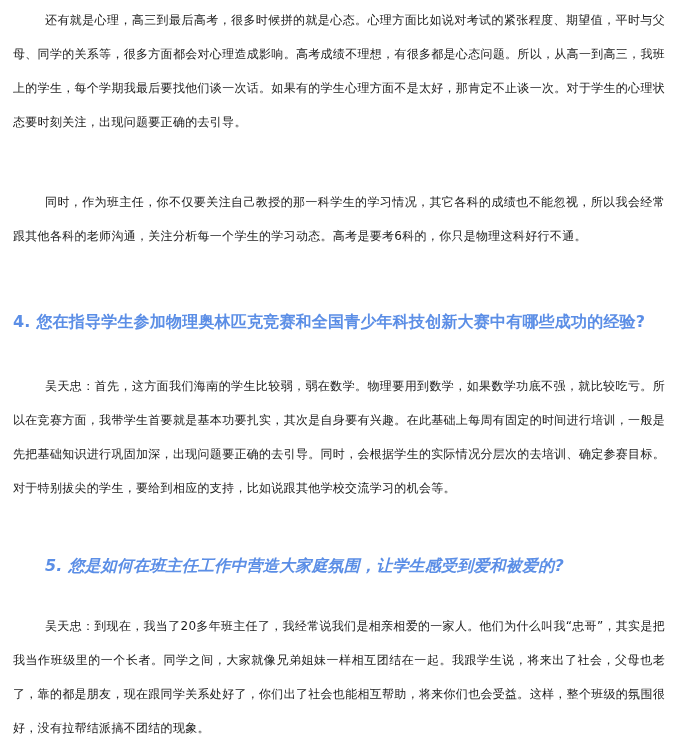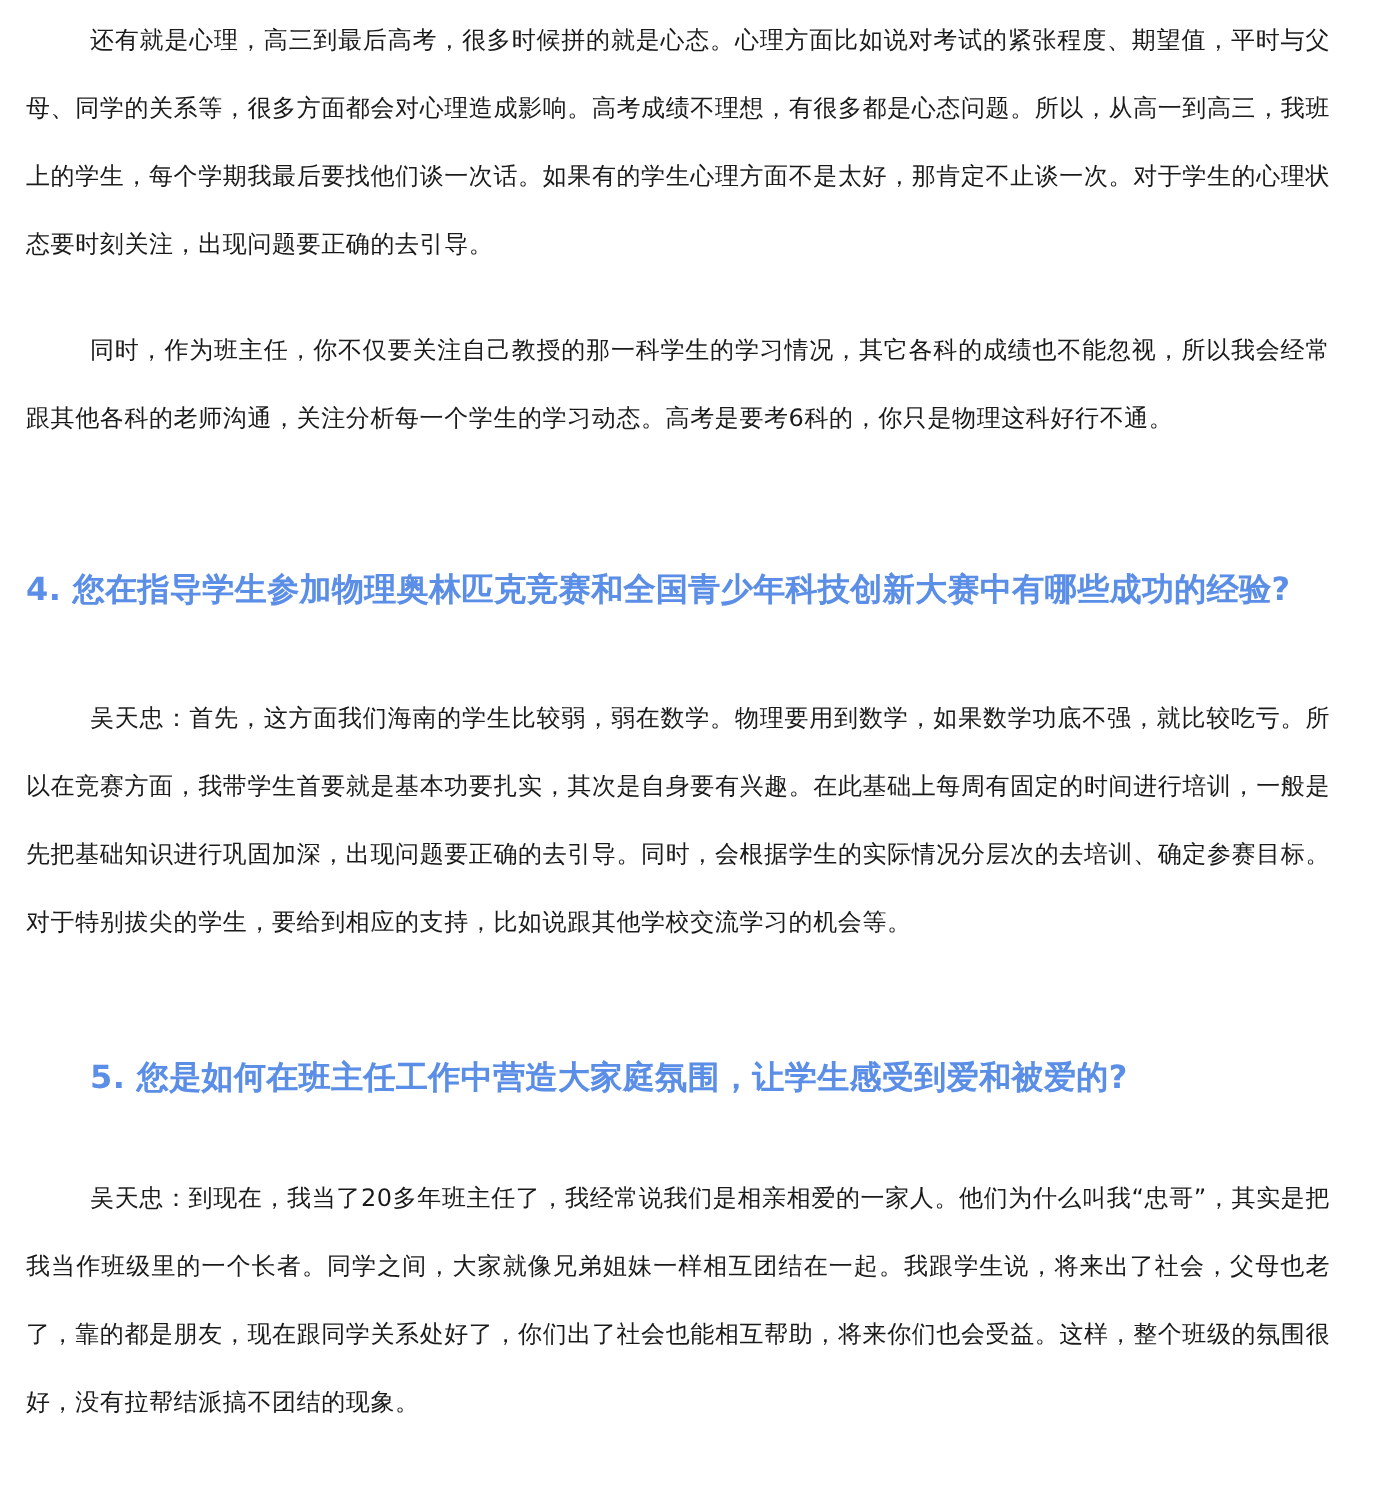--- a/index.html
+++ b/index.html
@@ -18,22 +18,22 @@
     font-weight: bold; color: #5b8ee6; letter-spacing: 0.2px;
   }
   .h.indent { text-indent: 32px; }
 </style>
 </head>
 <body>
 
 <div class="article">
   <p class="para" style="margin-top:3px;">还有就是心理，高三到最后高考，很多时候拼的就是心态。心理方面比如说对考试的紧张程度、期望值，平时与父母、同学的关系等，很多方面都会对心理造成影响。高考成绩不理想，有很多都是心态问题。所以，从高一到高三，我班上的学生，每个学期我最后要找他们谈一次话。如果有的学生心理方面不是太好，那肯定不止谈一次。对于学生的心理状态要时刻关注，出现问题要正确的去引导。</p>
 
-  <p class="para" style="margin-top:19px;">同时，作为班主任，你不仅要关注自己教授的那一科学生的学习情况，其它各科的成绩也不能忽视，所以我会经常跟其他各科的老师沟通，关注分析每一个学生的学习动态。高考是要考6科的，你只是物理这科好行不通。</p>
+  <p class="para" style="margin-top:46px;">同时，作为班主任，你不仅要关注自己教授的那一科学生的学习情况，其它各科的成绩也不能忽视，所以我会经常跟其他各科的老师沟通，关注分析每一个学生的学习动态。高考是要考6科的，你只是物理这科好行不通。</p>
 
   <h3 class="h" style="margin-top:52px;">4. 您在指导学生参加物理奥林匹克竞赛和全国青少年科技创新大赛中有哪些成功的经验?</h3>
 
   <p class="para" style="margin-top:30px;">吴天忠：首先，这方面我们海南的学生比较弱，弱在数学。物理要用到数学，如果数学功底不强，就比较吃亏。所以在竞赛方面，我带学生首要就是基本功要扎实，其次是自身要有兴趣。在此基础上每周有固定的时间进行培训，一般是先把基础知识进行巩固加深，出现问题要正确的去引导。同时，会根据学生的实际情况分层次的去培训、确定参赛目标。对于特别拔尖的学生，要给到相应的支持，比如说跟其他学校交流学习的机会等。</p>
 
-  <h3 class="h indent" style="margin-top:44px;">5. 您是如何在班主任工作中营造大家庭氛围，让学生感受到爱和被爱的?</h3>
+  <h3 class="h indent" style="margin-top:44px;font-style:italic;">5. 您是如何在班主任工作中营造大家庭氛围，让学生感受到爱和被爱的?</h3>
 
   <p class="para" style="margin-top:26px;">吴天忠：到现在，我当了20多年班主任了，我经常说我们是相亲相爱的一家人。他们为什么叫我“忠哥”，其实是把我当作班级里的一个长者。同学之间，大家就像兄弟姐妹一样相互团结在一起。我跟学生说，将来出了社会，父母也老了，靠的都是朋友，现在跟同学关系处好了，你们出了社会也能相互帮助，将来你们也会受益。这样，整个班级的氛围很好，没有拉帮结派搞不团结的现象。</p>
 </div>
 
 </body></html>

